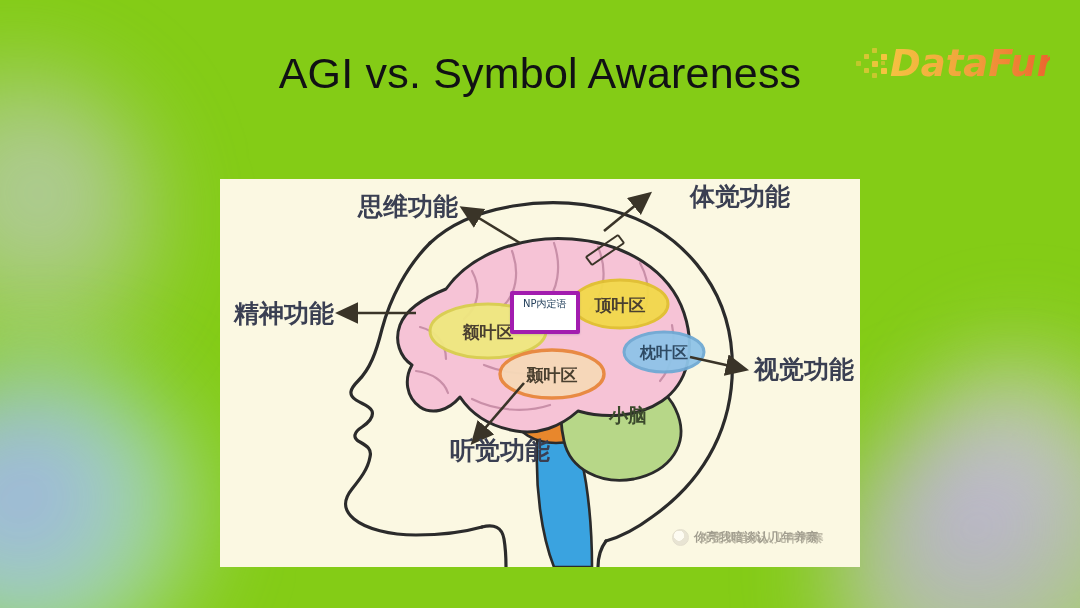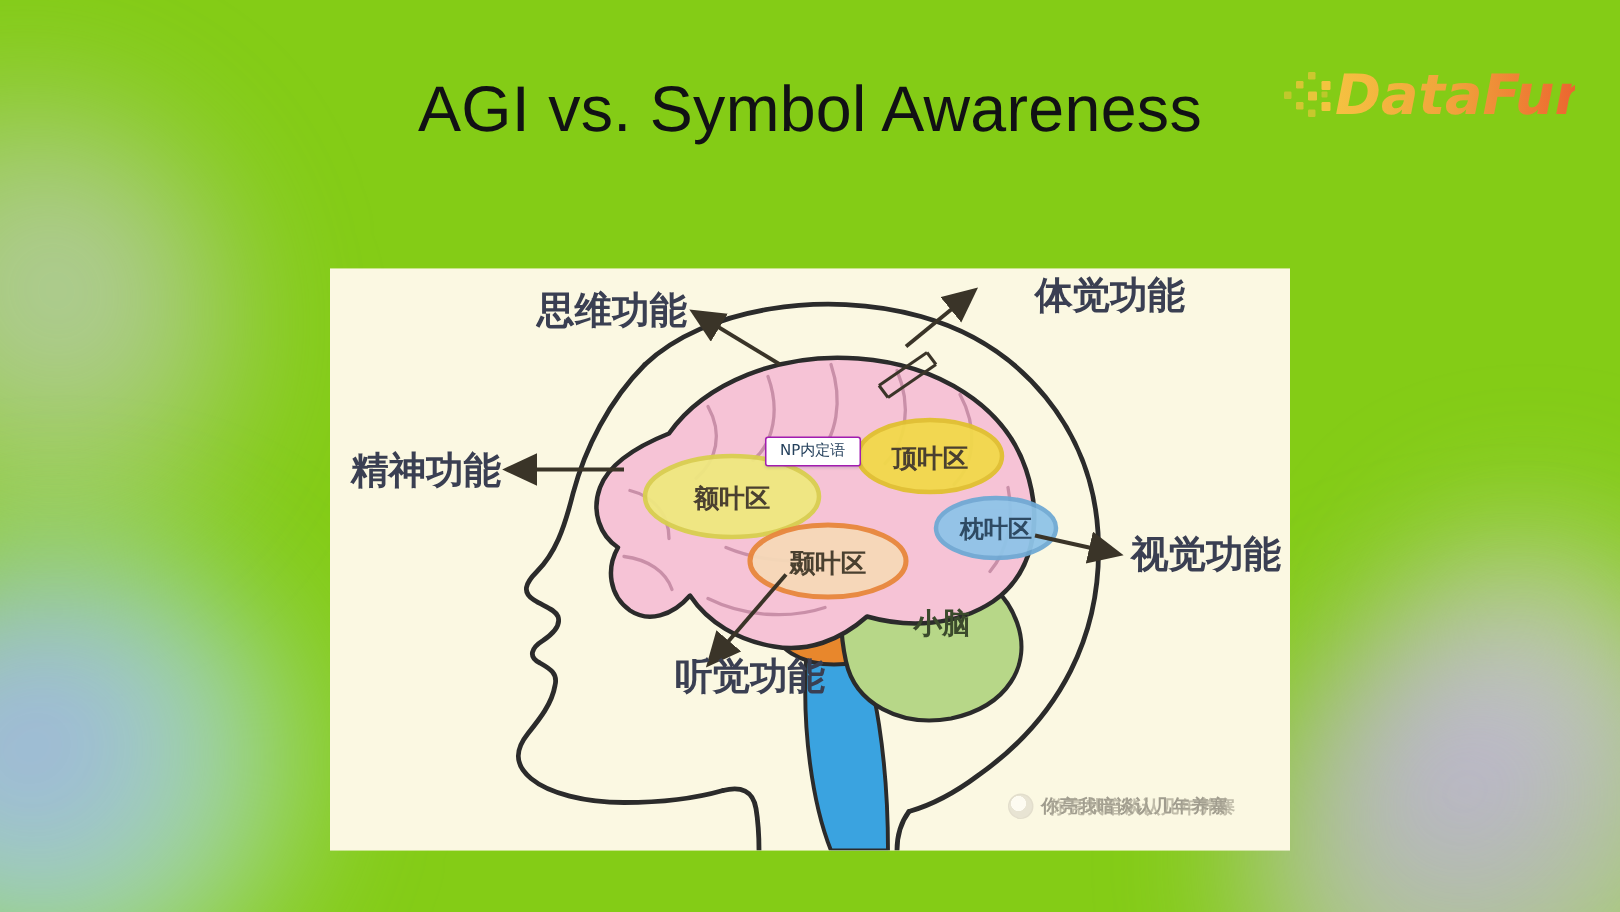--- a/index.html
+++ b/index.html
@@ -114,23 +114,23 @@
     font-size: 19px;
     font-weight: 700;
     fill: #3b4a2c;
   }
 
   
   .tooltip {
     position: absolute;
     left: 510px;
     top: 291px;
-    padding: 2px 9px 3px 9px;
+    padding: 2px 9px 20px 9px;
     background: #ffffff;
-    border: 1px solid #a21caf;
+    border: 4px solid #a21caf;
     border-radius: 2px;
     font-family: "DejaVu Sans", "Liberation Sans", sans-serif;
     font-size: 10px;
     line-height: 13px;
     color: #24405c;
     white-space: nowrap;
     z-index: 9;
     box-shadow: 0 1px 2px rgba(40,70,110,0.18);
   }
 

